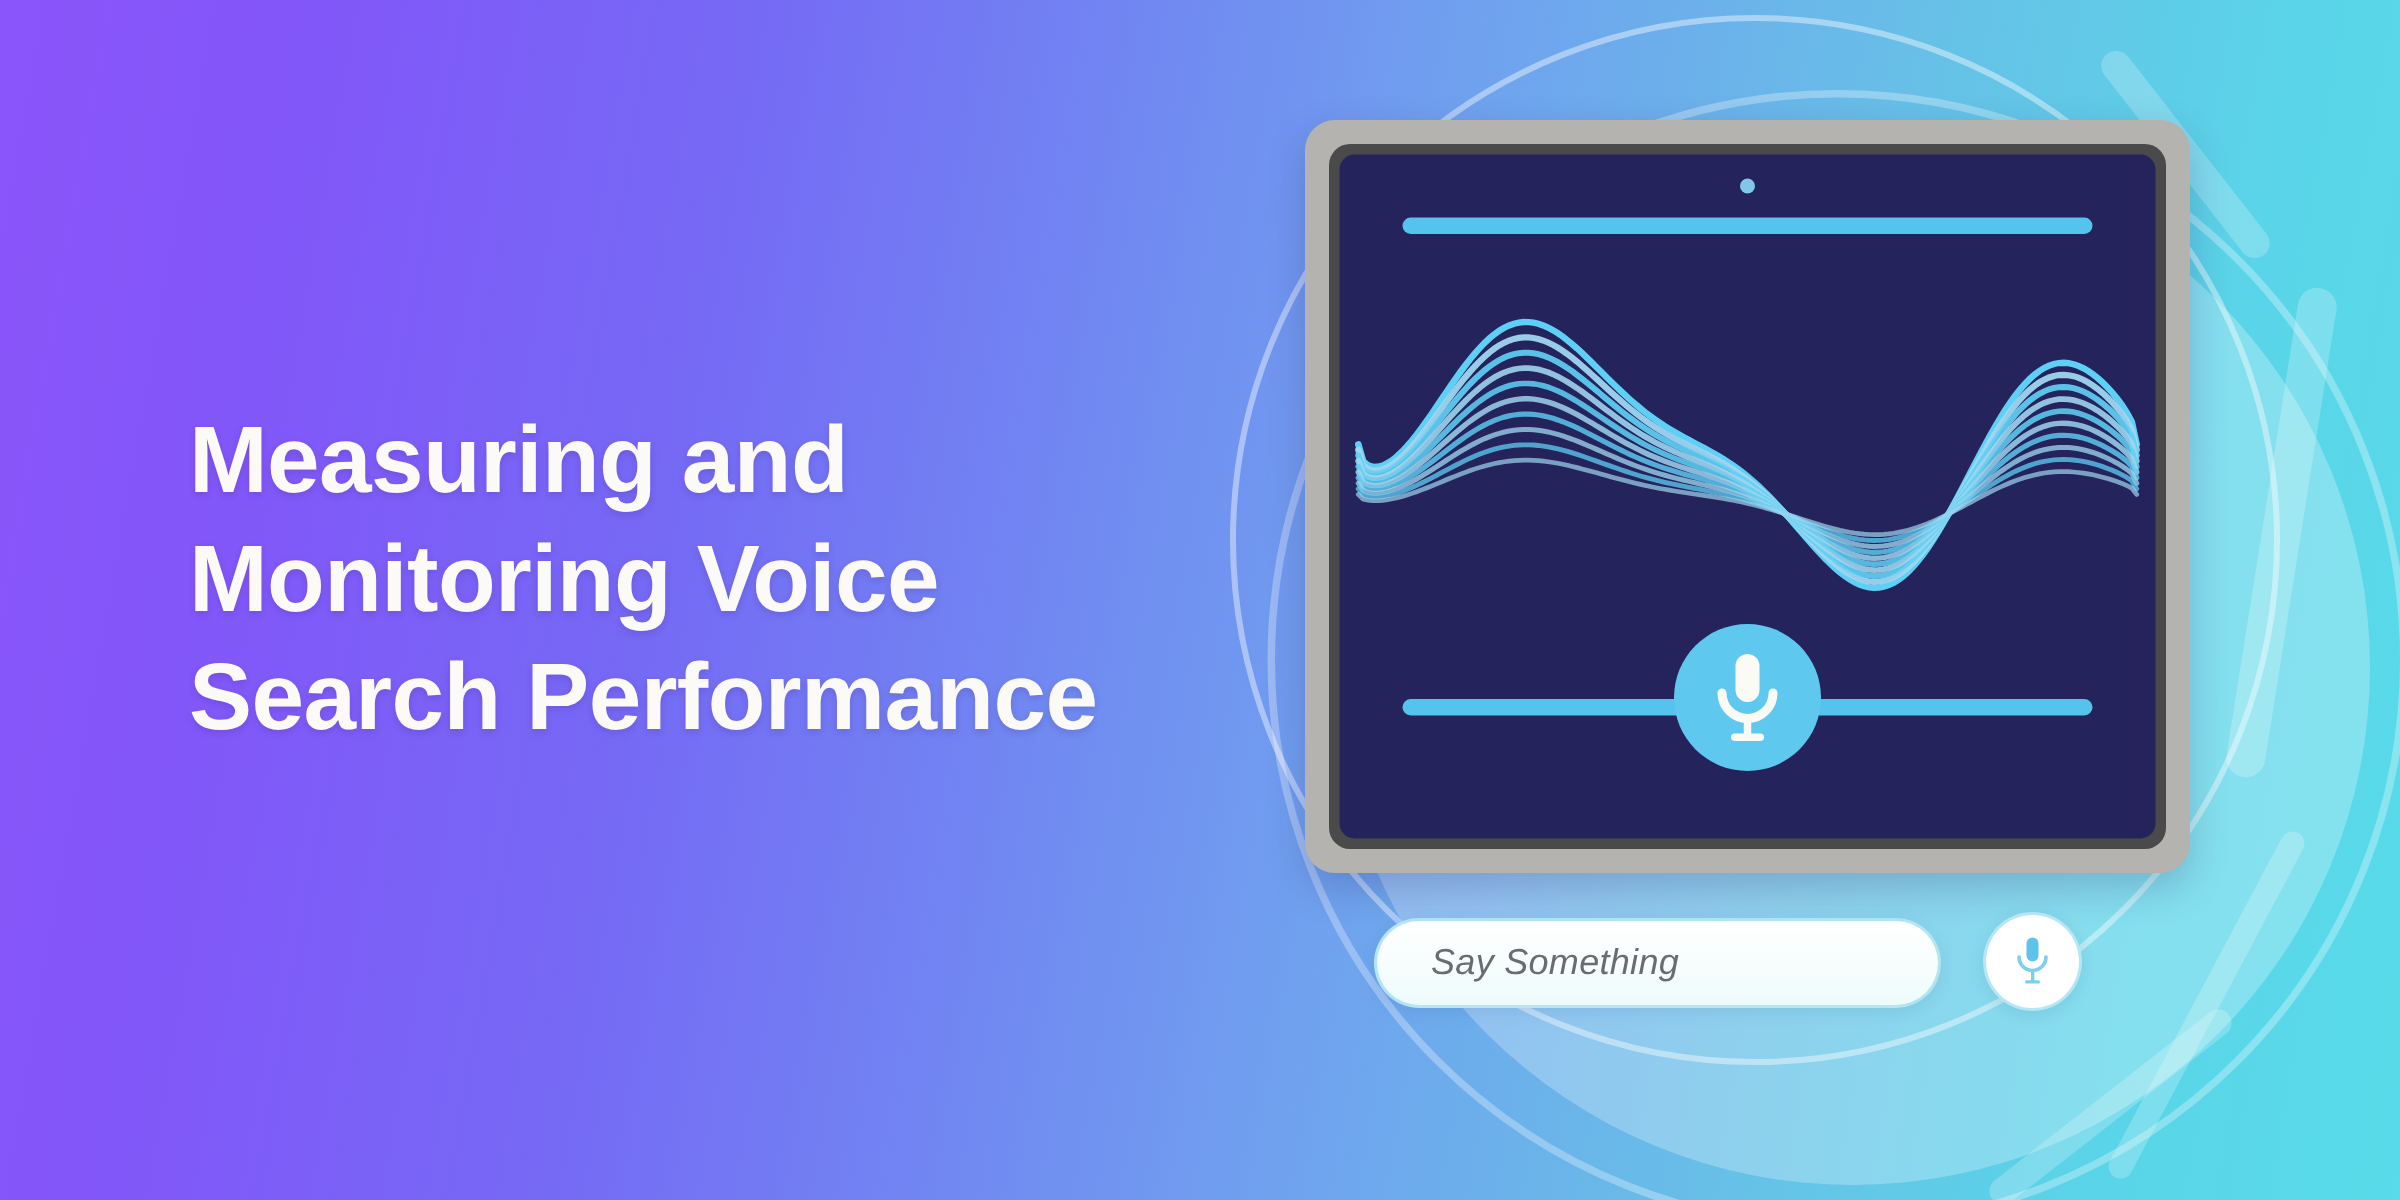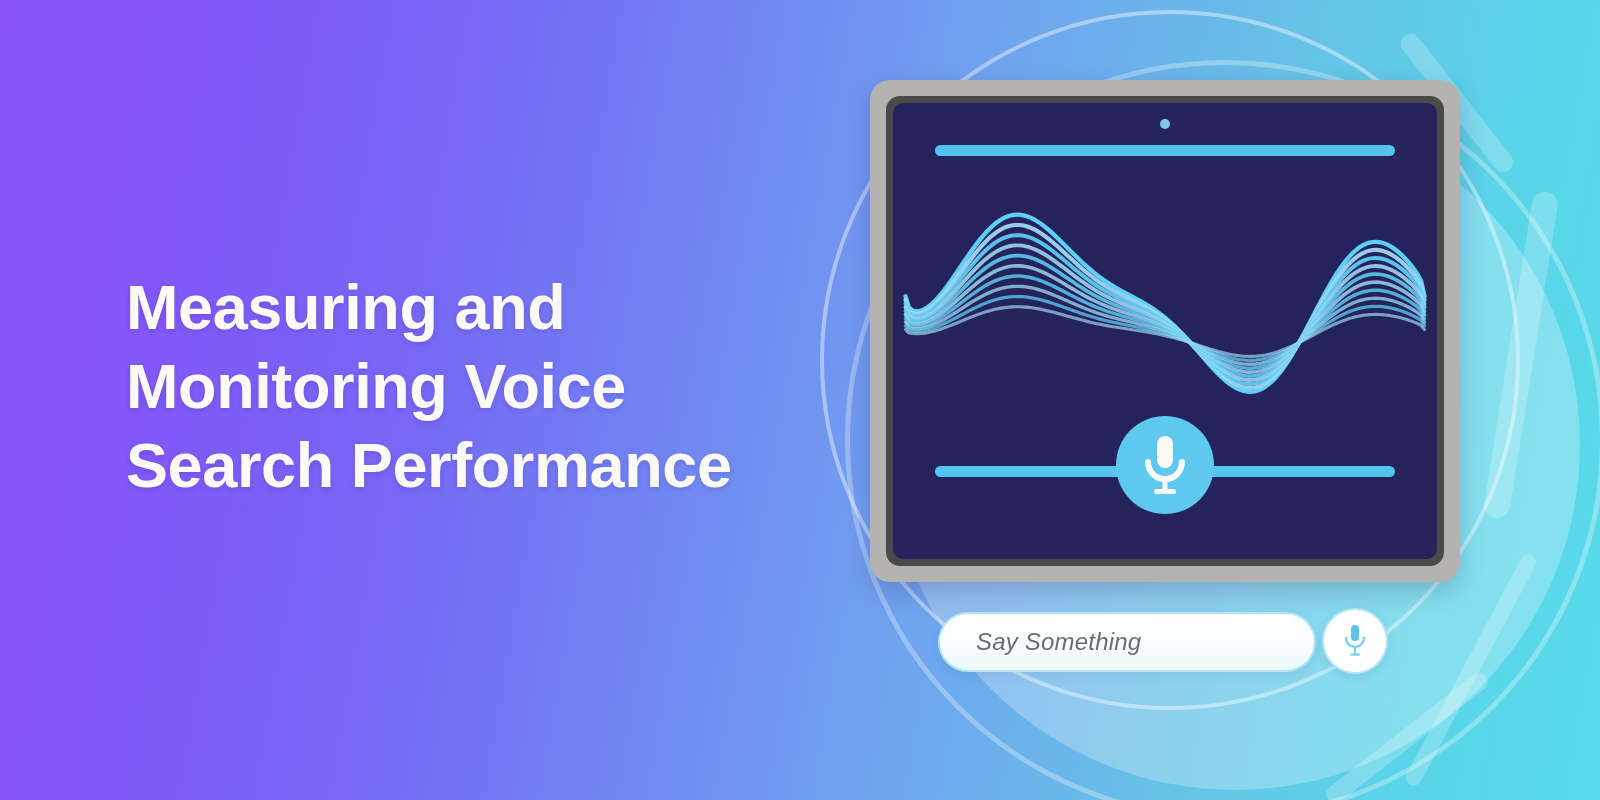--- a/index.html
+++ b/index.html
@@ -95,21 +95,21 @@
   .mic-circle {
     position:absolute; left:50%; bottom:45px; margin-left:-49px;
     width:98px; height:98px; border-radius:50%;
     background:#5ec8ef;
     display:flex; align-items:center; justify-content:center;
   }
   .mic-circle svg { width:54px; height:62px; }
 
   
   .searchbar {
-    position:absolute; left:938px; top:612px;
+    position:absolute; left:916px; top:612px;
     width:378px; height:60px;
     background:linear-gradient(180deg,#ffffff 0%,#f6fdfd 60%,#eefbfb 100%);
     border:2px solid rgba(120,210,230,0.55);
     border-radius:32px;
     display:flex; align-items:center;
     box-shadow:0 3px 10px rgba(40,80,140,0.10);
   }
   .searchbar .ph {
     padding-left:36px;
     font-size:24px; font-style:italic;

